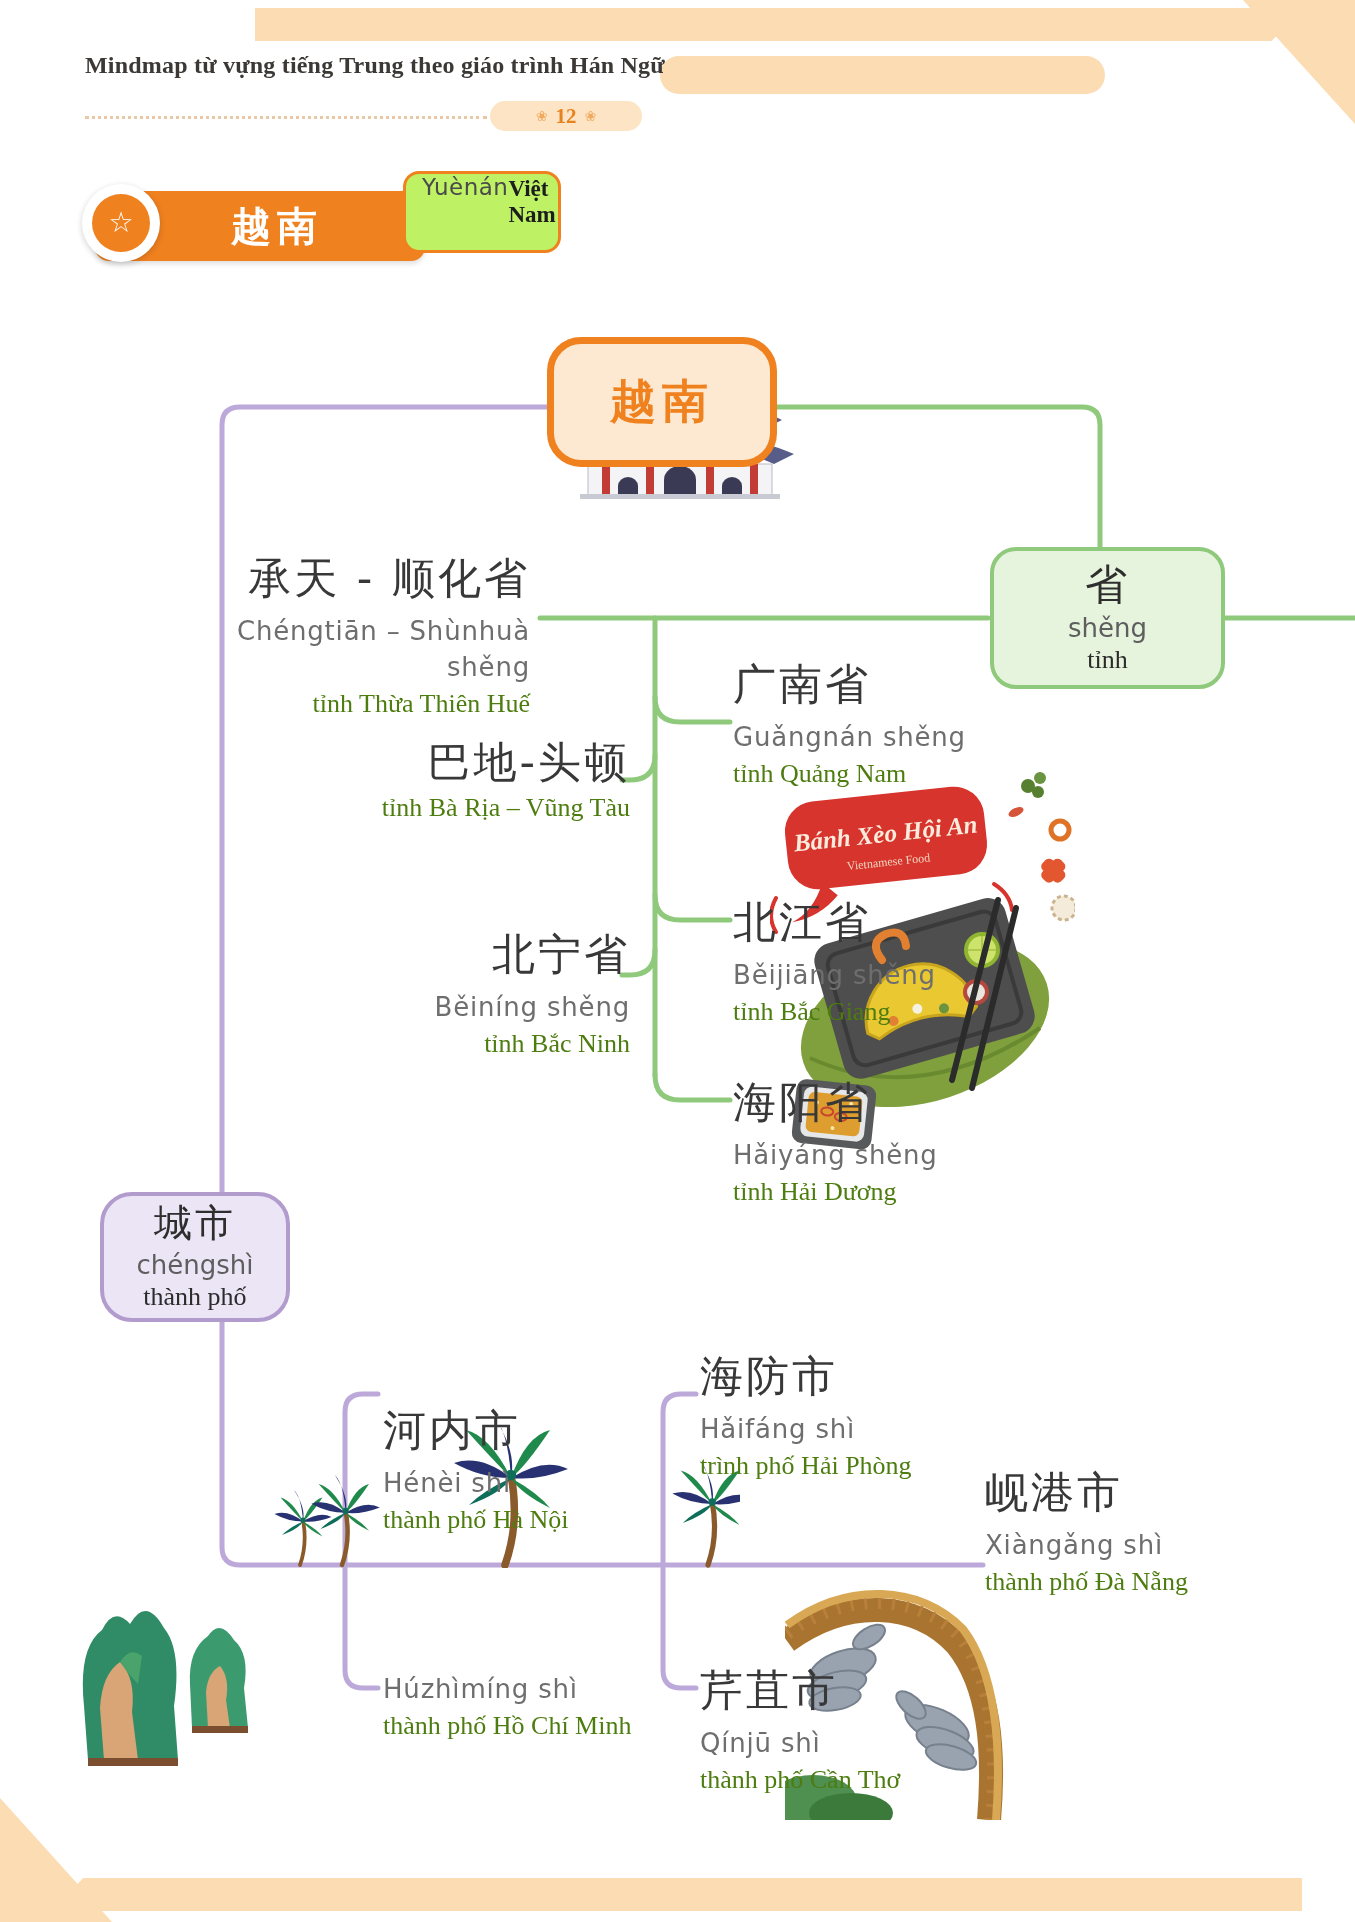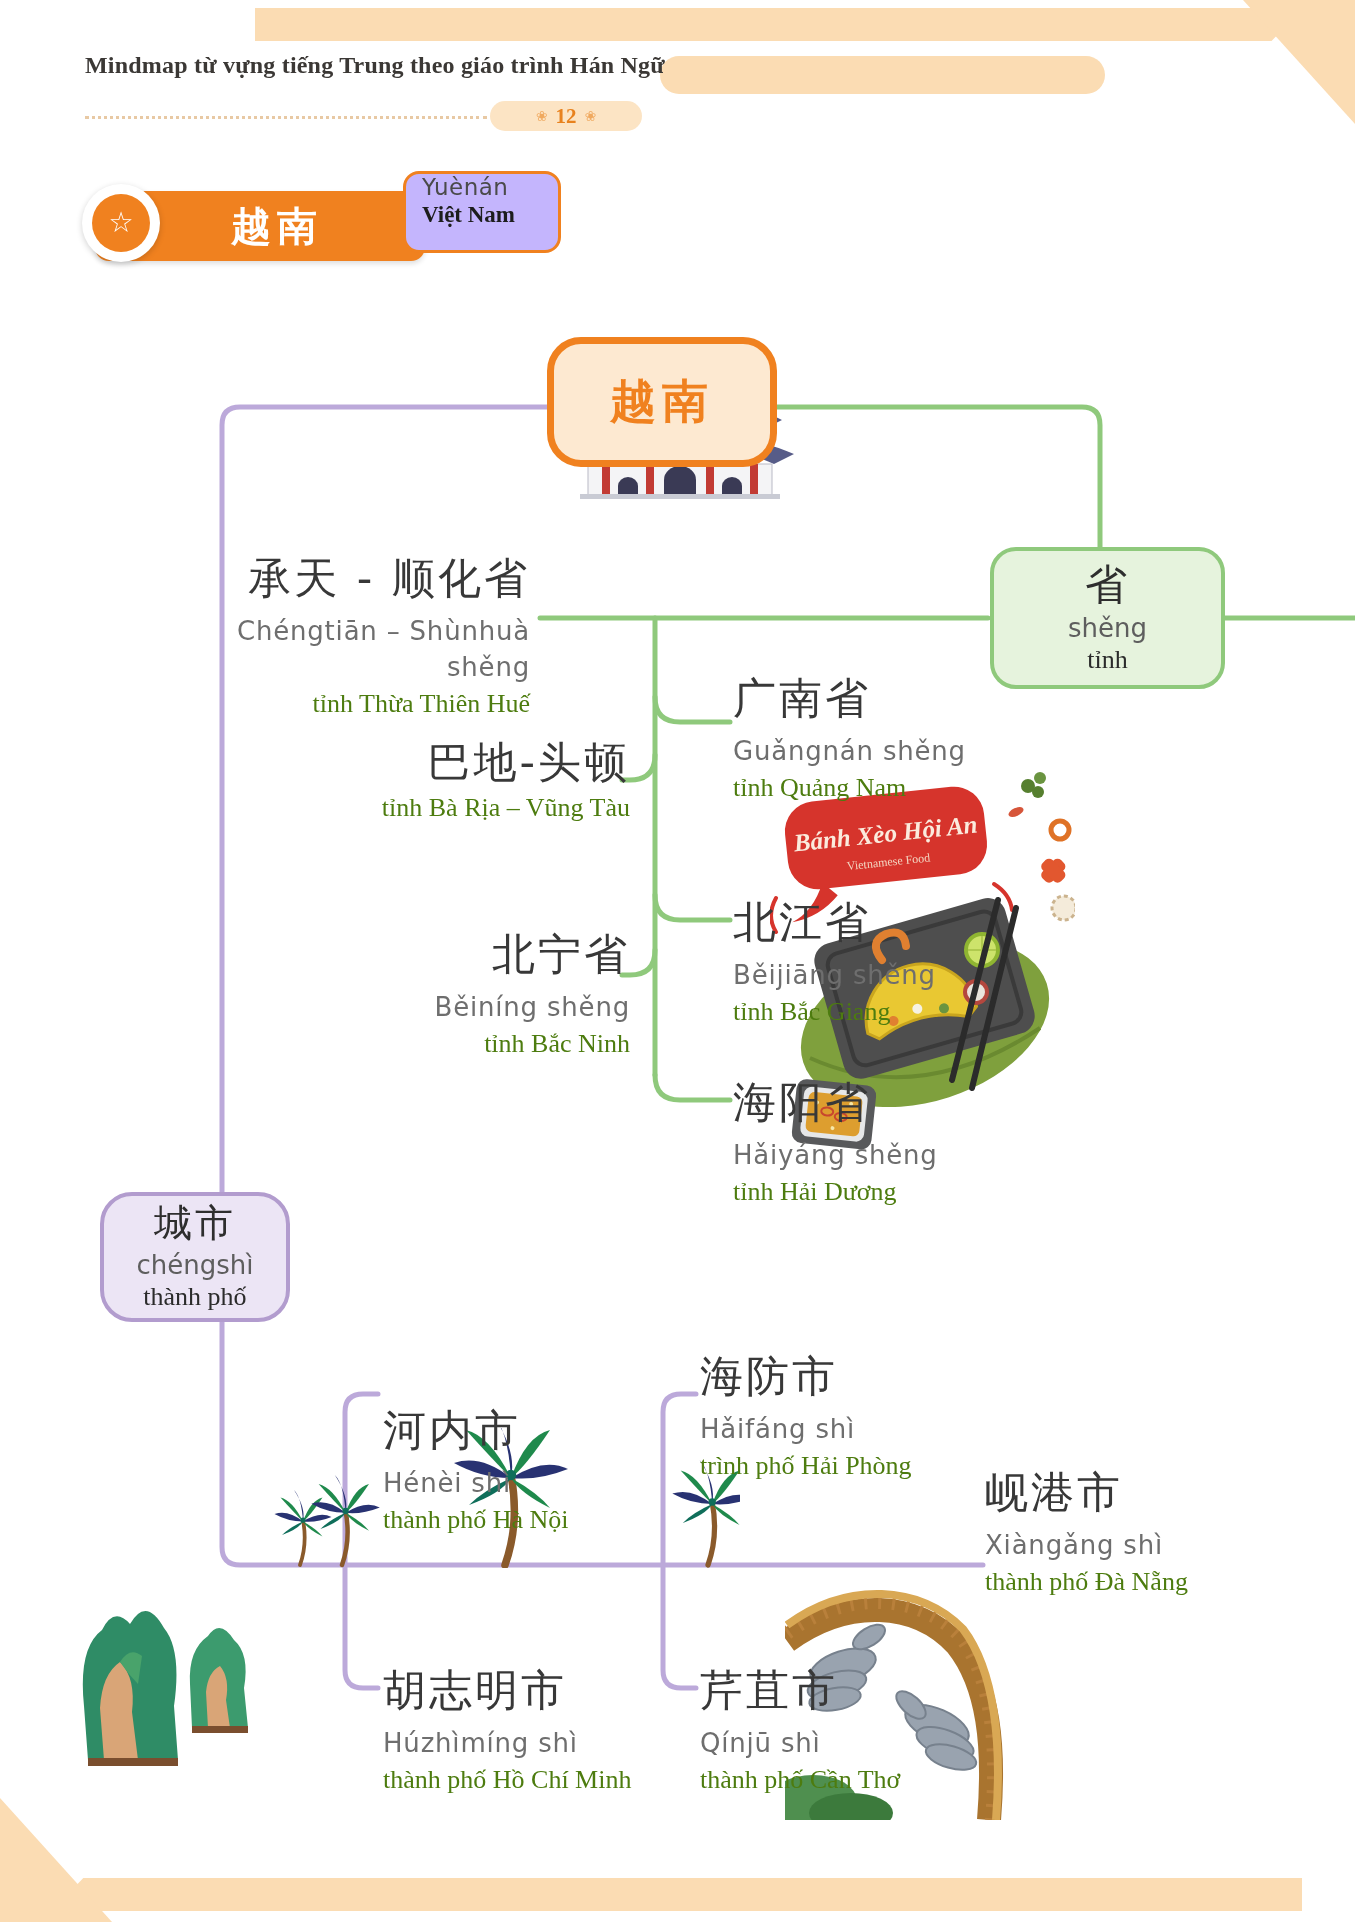--- a/index.html
+++ b/index.html
@@ -20,22 +20,22 @@
   .page-pill .num{font:600 21px "Liberation Serif",serif;color:#E8821E;}
   .page-pill .flower{font-size:14px;color:#F0A95F;}
   
   .badge-pill{position:absolute;left:95px;top:191px;width:330px;height:70px;background:#F0811F;border-radius:14px;
               display:flex;align-items:center;justify-content:center;z-index:2;box-shadow:0 3px 5px rgba(0,0,0,.12);}
   .badge-pill .hz{font-size:40px;font-weight:bold;color:#ffffff;letter-spacing:6px;padding-left:34px;}
   .badge-circle{position:absolute;left:82px;top:184px;width:78px;height:78px;border-radius:50%;background:#ffffff;
                 box-shadow:0 2px 6px rgba(0,0,0,.18);display:flex;align-items:center;justify-content:center;z-index:3;}
   .badge-circle .inner{width:58px;height:58px;border-radius:50%;background:#F0811F;display:flex;align-items:center;justify-content:center;}
   .badge-circle .star{color:#ffffff;font-size:28px;line-height:1;}
-  .badge-card{position:absolute;left:403px;top:171px;width:158px;height:82px;background:#c4b5fd;border:3px solid #F0811F;
-              border-radius:16px;z-index:4;display:flex;flex-direction:column;justify-content:flex-start;padding-left:16px;box-sizing:border-box;}
+  .badge-card{position:absolute;left:403px;top:171px;width:158px;height:82px;background:#bef264;border:3px solid #F0811F;
+              border-radius:16px;z-index:4;display:flex;flex-direction:row;justify-content:center;padding-left:16px;box-sizing:border-box;}
   .badge-card .py{font-size:23px;color:#4A4A4A;letter-spacing:.5px;}
   .badge-card .vi{font:bold 23px "Liberation Serif",serif;color:#1D1D1D;margin-top:2px;}
   
   .lines{position:absolute;left:0;top:0;z-index:1;pointer-events:none;}
   .illus{position:absolute;z-index:2;}
   .node{position:absolute;z-index:3;text-align:center;box-sizing:border-box;display:flex;flex-direction:column;justify-content:center;}
   .root-node{left:547px;top:337px;width:230px;height:130px;background:#FDE9D1;border:7px solid #F0811F;border-radius:34px;}
   .root-node .hz{font-size:46px;font-weight:bold;color:#F0811F;letter-spacing:6px;}
   .node-green{left:990px;top:547px;width:235px;height:142px;background:#E6F3DD;border:4px solid #8FC97C;border-radius:26px;}
   .node-purple{left:100px;top:1192px;width:190px;height:130px;background:#ECE5F5;border:4px solid #B29CCE;border-radius:32px;}
@@ -128,21 +128,21 @@
   </div>
   <div class="item right" style="left:330px;top:736px;width:300px">
     <div class="hz">巴地-头顿</div>
     <div class="vi">tỉnh Bà Rịa – Vũng Tàu</div>
   </div>
   <div class="item right" style="left:330px;top:928px;width:300px">
     <div class="hz">北宁省</div>
     <div class="py">Běiníng shěng</div>
     <div class="vi">tỉnh Bắc Ninh</div>
   </div>
-  <div class="item" style="left:733px;top:672px;width:320px">
+  <div class="item" style="left:733px;top:658px;width:320px">
     <div class="hz">广南省</div>
     <div class="py">Guǎngnán shěng</div>
     <div class="vi">tỉnh Quảng Nam</div>
   </div>
   <div class="item" style="left:733px;top:896px;width:320px">
     <div class="hz">北江省</div>
     <div class="py">Běijiāng shěng</div>
     <div class="vi">tỉnh Bắc Giang</div>
   </div>
   <div class="item" style="left:733px;top:1076px;width:320px">
@@ -160,21 +160,20 @@
     <div class="hz">海防市</div>
     <div class="py">Hǎifáng shì</div>
     <div class="vi">trình phố Hải Phòng</div>
   </div>
   <div class="item" style="left:985px;top:1466px;width:240px">
     <div class="hz">岘港市</div>
     <div class="py">Xiàngǎng shì</div>
     <div class="vi">thành phố Đà Nẵng</div>
   </div>
   <div class="item" style="left:383px;top:1664px;width:320px">
-    <div class="hz">胡志明市</div>
     <div class="py">Húzhìmíng shì</div>
     <div class="vi">thành phố Hồ Chí Minh</div>
   </div>
   <div class="item" style="left:700px;top:1664px;width:300px">
     <div class="hz">芹苴市</div>
     <div class="py">Qínjū shì</div>
     <div class="vi">thành phố Cần Thơ</div>
   </div>
 
   <svg class="illus" style="left:560px;top:388px" width="240" height="118" viewBox="0 0 240 118">

